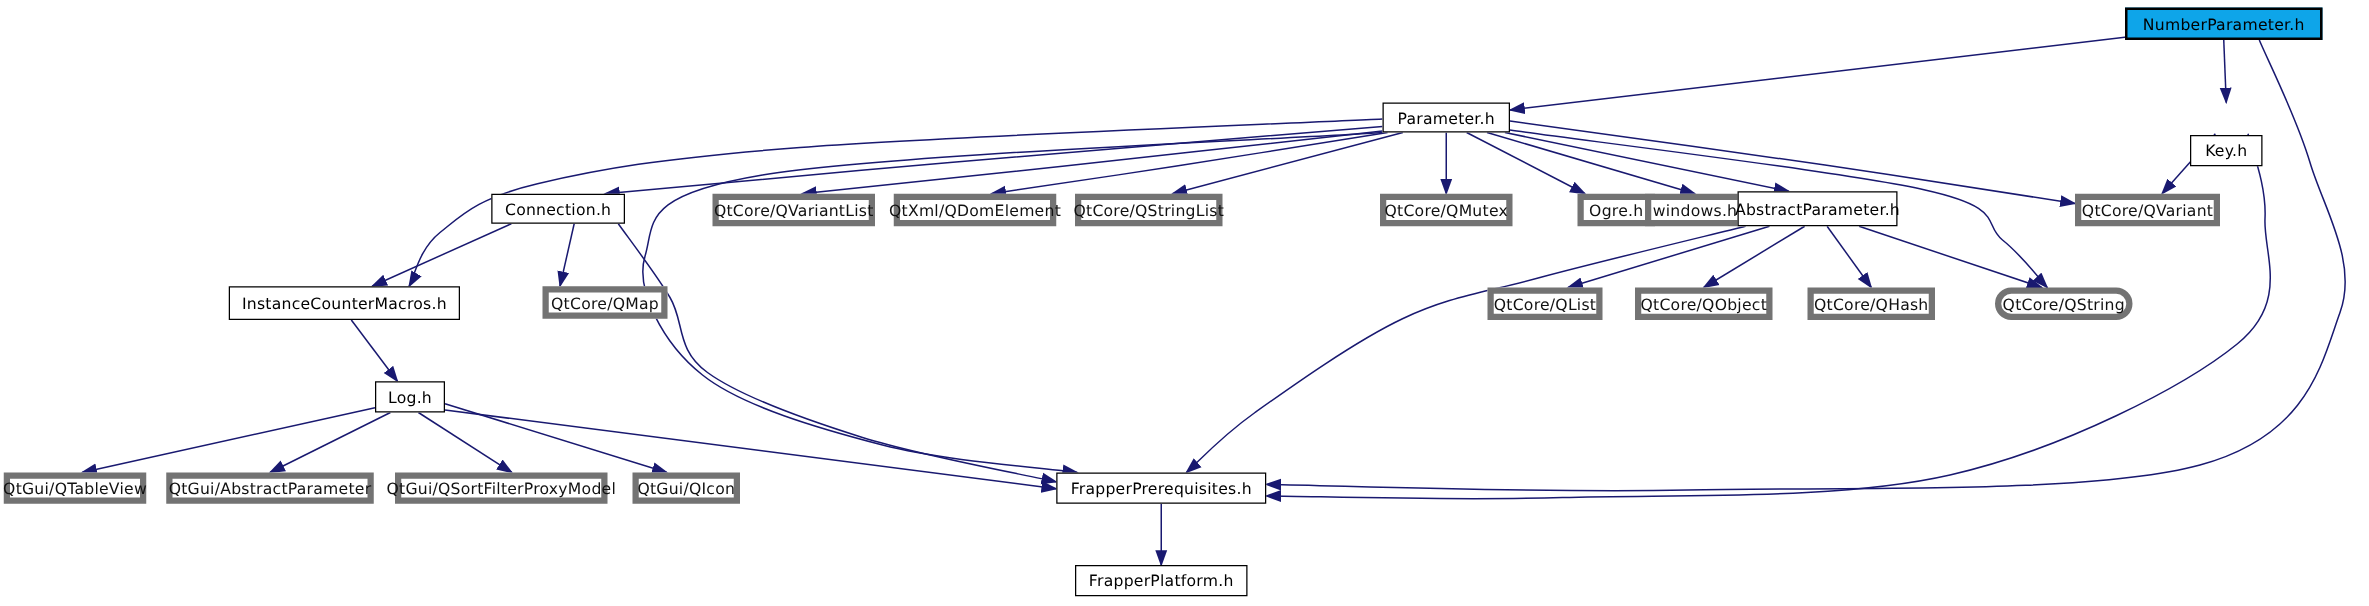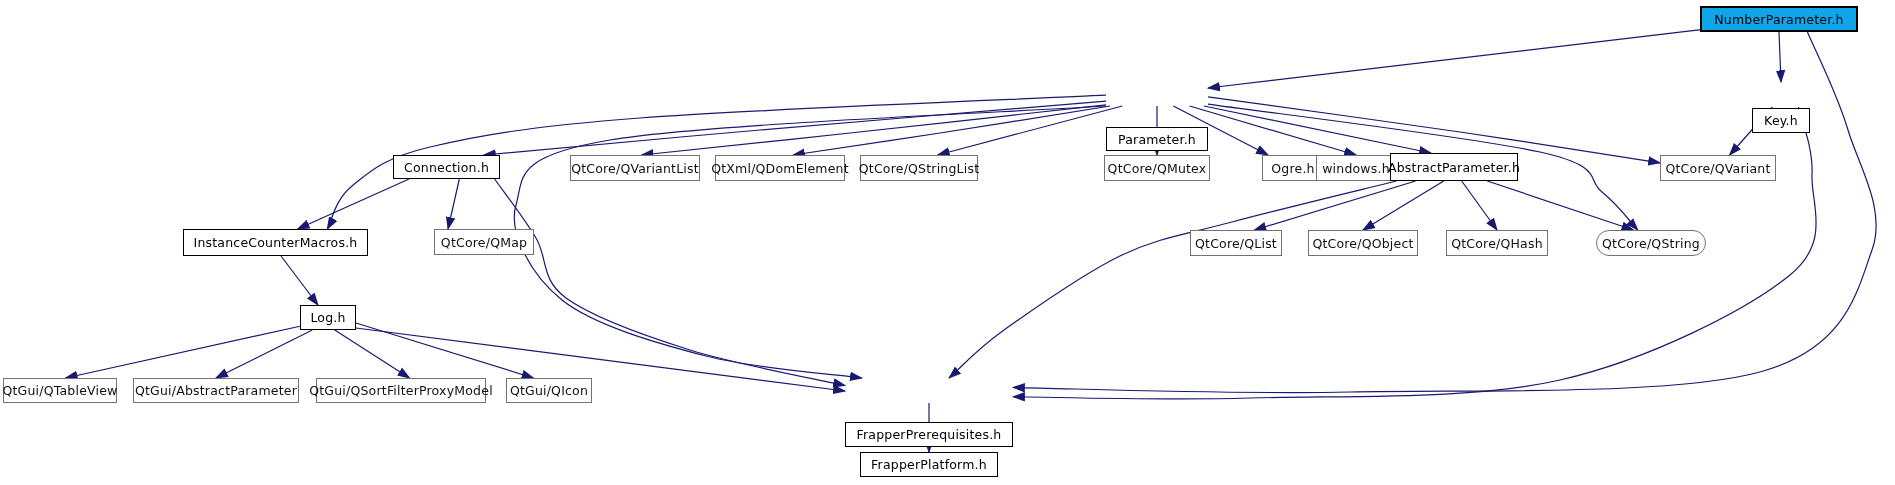--- a/index.html
+++ b/index.html
@@ -31,21 +31,21 @@
   .node.root {
     background: #0ea5e9;
     border: 2px solid #000000;
     text-align: right;
   }
   .node.header {
     border: 1.5px solid #000000;
     cursor: pointer;
   }
   .node.external {
-    border: 1px solid #737373;
+    border: 5px solid #737373;
     color: #111111;
   }
 </style>
 </head>
 <body>
 
 <div id="canvas">
   <svg id="edge-layer" xmlns="http://www.w3.org/2000/svg">
       <defs>
         <marker id="arrow" viewBox="0 0 10 8" refX="9" refY="4" markerWidth="11" markerHeight="9" orient="auto-start-reverse">
@@ -80,36 +80,36 @@
       <path d="M356,328 L845,391" fill="none" stroke="#191970" stroke-width="1.2" marker-end="url(#arrow)"></path>
       <path d="M1415.6,181 L1254.4,230" fill="none" stroke="#191970" stroke-width="1.2" marker-end="url(#arrow)"></path>
       <path d="M1443.76,181 L1363,230" fill="none" stroke="#191970" stroke-width="1.2" marker-end="url(#arrow)"></path>
       <path d="M1461.68,181 L1497,230" fill="none" stroke="#191970" stroke-width="1.2" marker-end="url(#arrow)"></path>
       <path d="M1487.28,181 L1633.4,230" fill="none" stroke="#191970" stroke-width="1.2" marker-end="url(#arrow)"></path>
       <path d="M1396.4,181 C1369,187.83333333333334 1277.7333333333333,209.66666666666666 1232,222 C1186.2666666666667,234.33333333333334 1160,237 1122,255 C1084,273 1032.8066666666666,309.5 1004,330 C975.1933333333334,350.5 958.3,370 949.16,378" fill="none" stroke="#191970" stroke-width="1.2" marker-end="url(#arrow)"></path>
       <path d="M929,403 L929,452" fill="none" stroke="#191970" stroke-width="1.2" marker-end="url(#arrow)"></path>
     </svg>
 <div class="node root" style="left: 1700px; top: 6px; width: 158px; height: 26px;">NumberParameter.h</div>
     <div class="node header" style="left: 1752px; top: 82px; width: 58px; height: 25px; margin-top: 26px;">Key.h</div>
-    <div class="node header" style="left: 1106px; top: 82px; width: 102px; height: 24px; margin-top: 45px;">Parameter.h</div>
+    <div class="node header" style="left: 1106px; top: 82px; width: 102px; height: 24px;">Parameter.h</div>
     <div class="node header" style="left: 393px; top: 155px; width: 107px; height: 24px;">Connection.h</div>
     <div class="node external" style="left: 570px; top: 155px; width: 130px; height: 26px;">QtCore/QVariantList</div>
     <div class="node external" style="left: 715px; top: 155px; width: 130px; height: 26px;">QtXml/QDomElement</div>
     <div class="node external" style="left: 860px; top: 155px; width: 118px; height: 26px;">QtCore/QStringList</div>
     <div class="node external" style="left: 1104px; top: 155px; width: 106px; height: 26px;">QtCore/QMutex</div>
     <div class="node external" style="left: 1237px; top: 155px; width: 62px; height: 26px; margin-left: 25px;">Ogre.h</div>
     <div class="node external" style="left: 1316px; top: 155px; width: 80px; height: 26px;">windows.h</div>
     <div class="node header" style="left: 1390px; top: 153px; width: 128px; height: 28px;">AbstractParameter.h</div>
     <div class="node external" style="left: 1660px; top: 155px; width: 116px; height: 26px;">QtCore/QVariant</div>
     <div class="node header" style="left: 183px; top: 229px; width: 185px; height: 27px;">InstanceCounterMacros.h</div>
     <div class="node external" style="left: 398px; top: 229px; width: 100px; height: 26px; margin-left: 36px;">QtCore/QMap</div>
     <div class="node external" style="left: 1190px; top: 230px; width: 92px; height: 26px;">QtCore/QList</div>
     <div class="node external" style="left: 1308px; top: 230px; width: 110px; height: 26px;">QtCore/QObject</div>
     <div class="node external" style="left: 1446px; top: 230px; width: 102px; height: 26px;">QtCore/QHash</div>
     <div class="node external" style="left: 1596px; top: 230px; width: 110px; height: 26px; border-radius: 13px;">QtCore/QString</div>
     <div class="node header" style="left: 300px; top: 305px; width: 56px; height: 25px;">Log.h</div>
     <div class="node external" style="left: 3px; top: 378px; width: 114px; height: 25px;">QtGui/QTableView</div>
     <div class="node external" style="left: 133px; top: 378px; width: 166px; height: 25px;">QtGui/AbstractParameter</div>
     <div class="node external" style="left: 316px; top: 378px; width: 170px; height: 25px;">QtGui/QSortFilterProxyModel</div>
     <div class="node external" style="left: 506px; top: 378px; width: 86px; height: 25px;">QtGui/QIcon</div>
-    <div class="node header" style="left: 845px; top: 378px; width: 168px; height: 25px; margin-top: 44px;">FrapperPrerequisites.h</div>
+    <div class="node header" style="left: 845px; top: 378px; width: 168px; height: 25px;">FrapperPrerequisites.h</div>
     <div class="node header" style="left: 860px; top: 452px; width: 138px; height: 25px;">FrapperPlatform.h</div>
   </div>
 
 </body></html>

